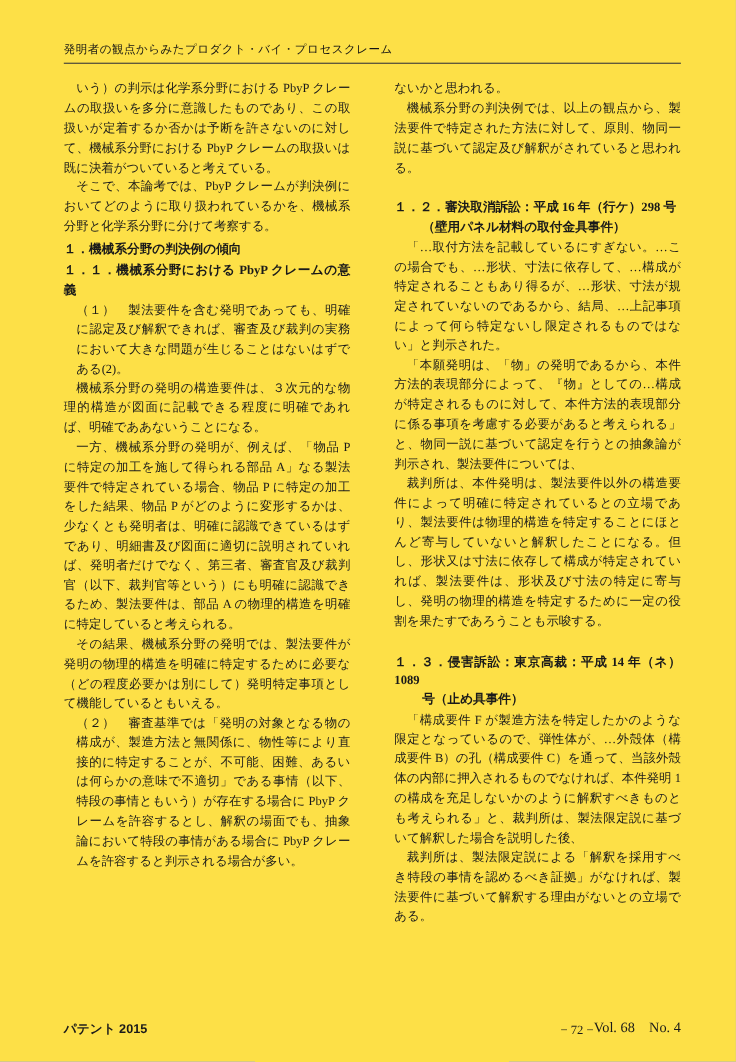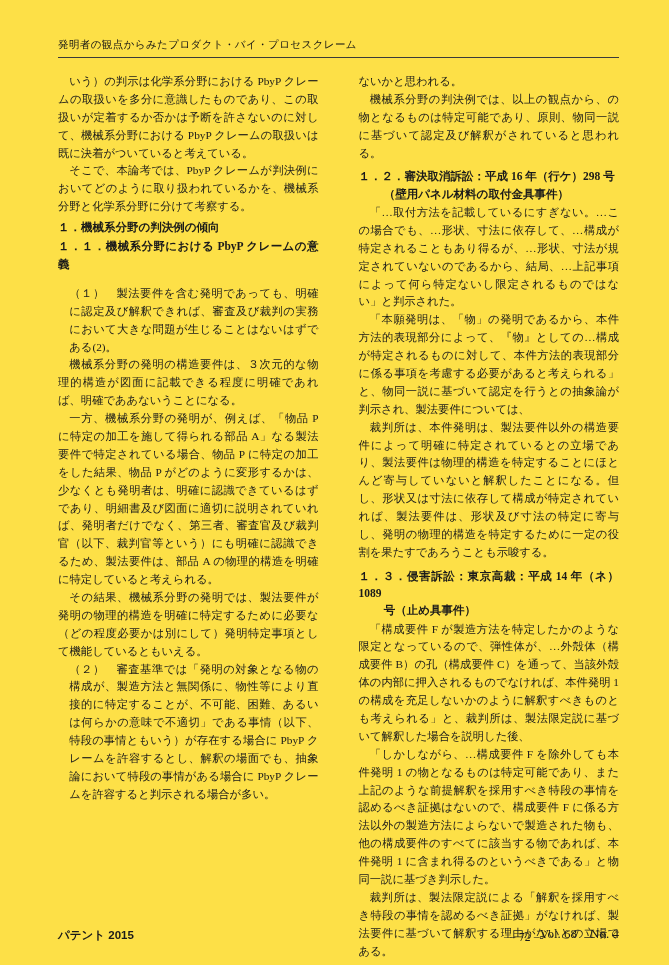--- a/index.html
+++ b/index.html
@@ -58,28 +58,28 @@
   h2.sec {
     font-size: 11.5px;
     font-weight: bold;
     margin: 3px 0 1px 0;
     text-indent: 0;
     line-height: 1.5;
   }
   h3.sub {
     font-size: 11.5px;
     font-weight: bold;
-    margin: 2px 0 12px 0;
+    margin: 2px 0 1px 0;
     text-indent: 0;
     line-height: 1.5;
   }
   h3.sub2 {
     font-size: 11.5px;
     font-weight: bold;
-    margin: 6px 0 1px 0;
+    margin: 19px 0 1px 0;
     text-indent: 0;
     line-height: 1.5;
     padding-left: 0;
   }
   .sub2 .line2 {
     display: block;
     padding-left: 2.2em;
   }
   .footer {
     position: absolute;
@@ -124,34 +124,33 @@
         <h3 class="sub">１．１．機械系分野における PbyP クレームの意義</h3>
         <p class="hang">（１）　製法要件を含む発明であっても、明確に認定及び解釈できれば、審査及び裁判の実務において大きな問題が生じることはないはずである(2)。</p>
         <p>機械系分野の発明の構造要件は、３次元的な物理的構造が図面に記載できる程度に明確であれば、明確でああないうことになる。</p>
         <p>一方、機械系分野の発明が、例えば、「物品 P に特定の加工を施して得られる部品 A」なる製法要件で特定されている場合、物品 P に特定の加工をした結果、物品 P がどのように変形するかは、少なくとも発明者は、明確に認識できているはずであり、明細書及び図面に適切に説明されていれば、発明者だけでなく、第三者、審査官及び裁判官（以下、裁判官等という）にも明確に認識できるため、製法要件は、部品 A の物理的構造を明確に特定していると考えられる。</p>
         <p>その結果、機械系分野の発明では、製法要件が発明の物理的構造を明確に特定するために必要な（どの程度必要かは別にして）発明特定事項として機能しているともいえる。</p>
         <p class="hang">（２）　審査基準では「発明の対象となる物の構成が、製造方法と無関係に、物性等により直接的に特定することが、不可能、困難、あるいは何らかの意味で不適切」である事情（以下、特段の事情ともいう）が存在する場合に PbyP クレームを許容するとし、解釈の場面でも、抽象論において特段の事情がある場合に PbyP クレームを許容すると判示される場合が多い。</p>
       </div>
 
       <div class="col">
         <p class="noindent">ないかと思われる。</p>
-        <p>機械系分野の判決例では、以上の観点から、の物となるものは特定可能であり、原則、物同一説に基づいて認定及び解釈がされていると思われる。</p>
+        <p>機械系分野の判決例では、以上の観点から、製法要件で特定された方法に対して、原則、物同一説に基づいて認定及び解釈がされていると思われる。</p>
         <h3 class="sub2">
           <span>１．２．審決取消訴訟：平成 16 年（行ケ）298 号</span>
           <span class="line2">（壁用パネル材料の取付金具事件）</span>
         </h3>
         <p>「…取付方法を記載しているにすぎない。…この場合でも、…形状、寸法に依存して、…構成が特定されることもあり得るが、…形状、寸法が規定されていないのであるから、結局、…上記事項によって何ら特定ないし限定されるものではない」と判示された。</p>
         <p>「本願発明は、「物」の発明であるから、本件方法的表現部分によって、『物』としての…構成が特定されるものに対して、本件方法的表現部分に係る事項を考慮する必要があると考えられる」と、物同一説に基づいて認定を行うとの抽象論が判示され、製法要件については、</p>
         <p>裁判所は、本件発明は、製法要件以外の構造要件によって明確に特定されているとの立場であり、製法要件は物理的構造を特定することにほとんど寄与していないと解釈したことになる。但し、形状又は寸法に依存して構成が特定されていれば、製法要件は、形状及び寸法の特定に寄与し、発明の物理的構造を特定するために一定の役割を果たすであろうことも示唆する。</p>
         <h3 class="sub2">
           <span>１．３．侵害訴訟：東京高裁：平成 14 年（ネ）1089</span>
           <span class="line2">号（止め具事件）</span>
         </h3>
         <p>「構成要件 F が製造方法を特定したかのような限定となっているので、弾性体が、…外殻体（構成要件 B）の孔（構成要件 C）を通って、当該外殻体の内部に押入されるものでなければ、本件発明 1 の構成を充足しないかのように解釈すべきものとも考えられる」と、裁判所は、製法限定説に基づいて解釈した場合を説明した後、</p>
-        <p>「しかしながら、…構成要件 F を除外しても本件発明 1 の物となるものは特定可能であり、また上記のような前提解釈を採用すべき特段の事情を認めるべき証拠はないので、構成要件 F に係る方法以外の製造方法によらないで製造された物も、他の構成要件のすべてに該当する物であれば、本件発明 1 に含まれ得るのというべきである」と物同一説に基づき判示した。</p>
         <p>裁判所は、製法限定説による「解釈を採用すべき特段の事情を認めるべき証拠」がなければ、製法要件に基づいて解釈する理由がないとの立場である。</p>
       </div>
 
     </div>
   </div>
 
   <div class="footer">
     <div class="footer-left">パテント 2015</div>
     <div class="footer-center">− 72 −</div>
     <div class="footer-right">Vol. 68　No. 4</div>

